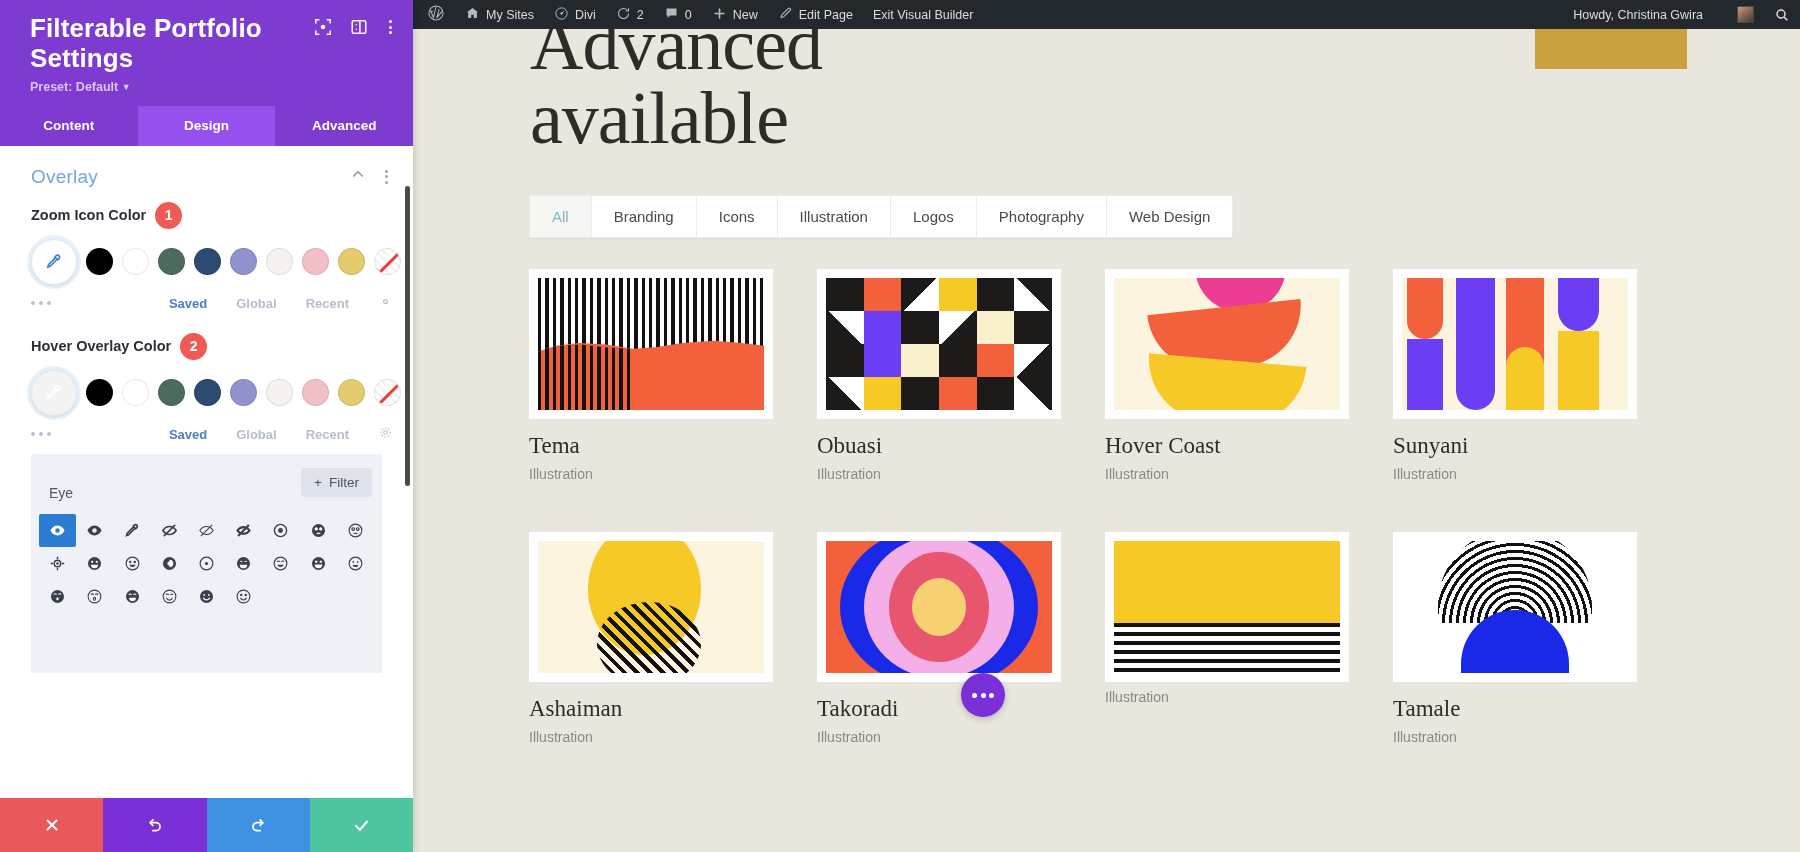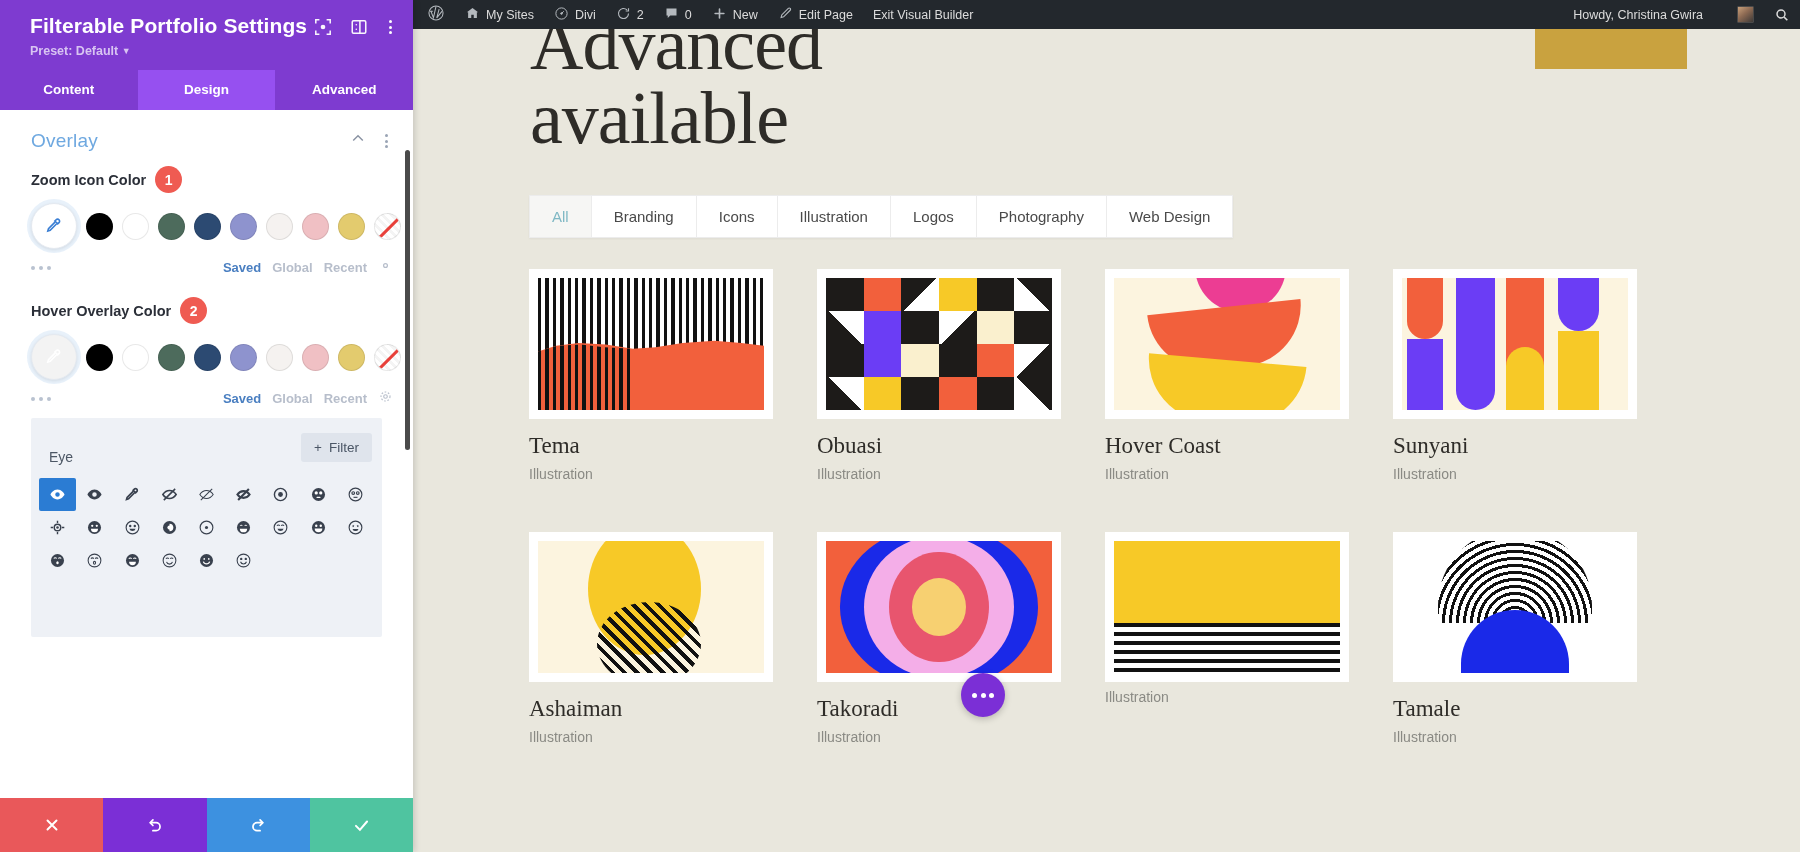--- a/index.html
+++ b/index.html
@@ -21,21 +21,21 @@
     box-shadow: 2px 0 6px rgba(0,0,0,.14);
   }
   .panel-header {
     background: #7e3bd0;
     padding: 14px 18px 12px 30px;
     position: relative;
     flex: 0 0 auto;
   }
   .panel-title-row { display: flex; align-items: flex-start; }
   .panel-title {
-    color: #fff; font-size: 21px; font-weight: bold;
+    color: #fff; font-size: 26px; font-weight: bold;
     letter-spacing: .1px; line-height: 1.15; flex: 1;
   }
   .hdr-icons { display: flex; align-items: center; gap: 18px; padding-top: 4px; }
   .hdr-icon { width: 18px; height: 18px; opacity: .95; cursor: pointer; display:block; }
   .panel-preset {
     color: #d8c4f2; font-size: 12.5px; font-weight: bold;
     margin-top: 6px; cursor: pointer;
   }
   .panel-preset .caret { font-size: 9px; position: relative; top: -1px; }
 
@@ -99,21 +99,21 @@
     margin-right: 9px; cursor: pointer; flex: 0 0 auto;
   }
   .picker-btn.grey { background: #f3f3f3; }
 
   .swatch-meta {
     display: flex; align-items: center;
     padding: 9px 20px 0 31px;
   }
   .dots3 { display: flex; gap: 4px; }
   .dots3 i { width: 4px; height: 4px; border-radius: 50%; background: #b9c2d0; display:block; }
-  .meta-links { margin-left: auto; display: flex; align-items: center; gap: 11px; }
+  .meta-links { margin-left: auto; display: flex; align-items: center; gap: 29px; }
   .meta-link { font-size: 13px; font-weight: bold; color: #b7becb; cursor: pointer; }
   .meta-link.active { color: #4a7fc1; }
   .gear { cursor: pointer; }
 
   
   .icon-picker { margin: 10px 31px 0 31px; background: #eef1f6; border-radius: 2px; }
   .icon-picker-top {
     display: flex; align-items: center; padding: 11px 10px 11px 18px;
   }
   .icon-picker-search {

